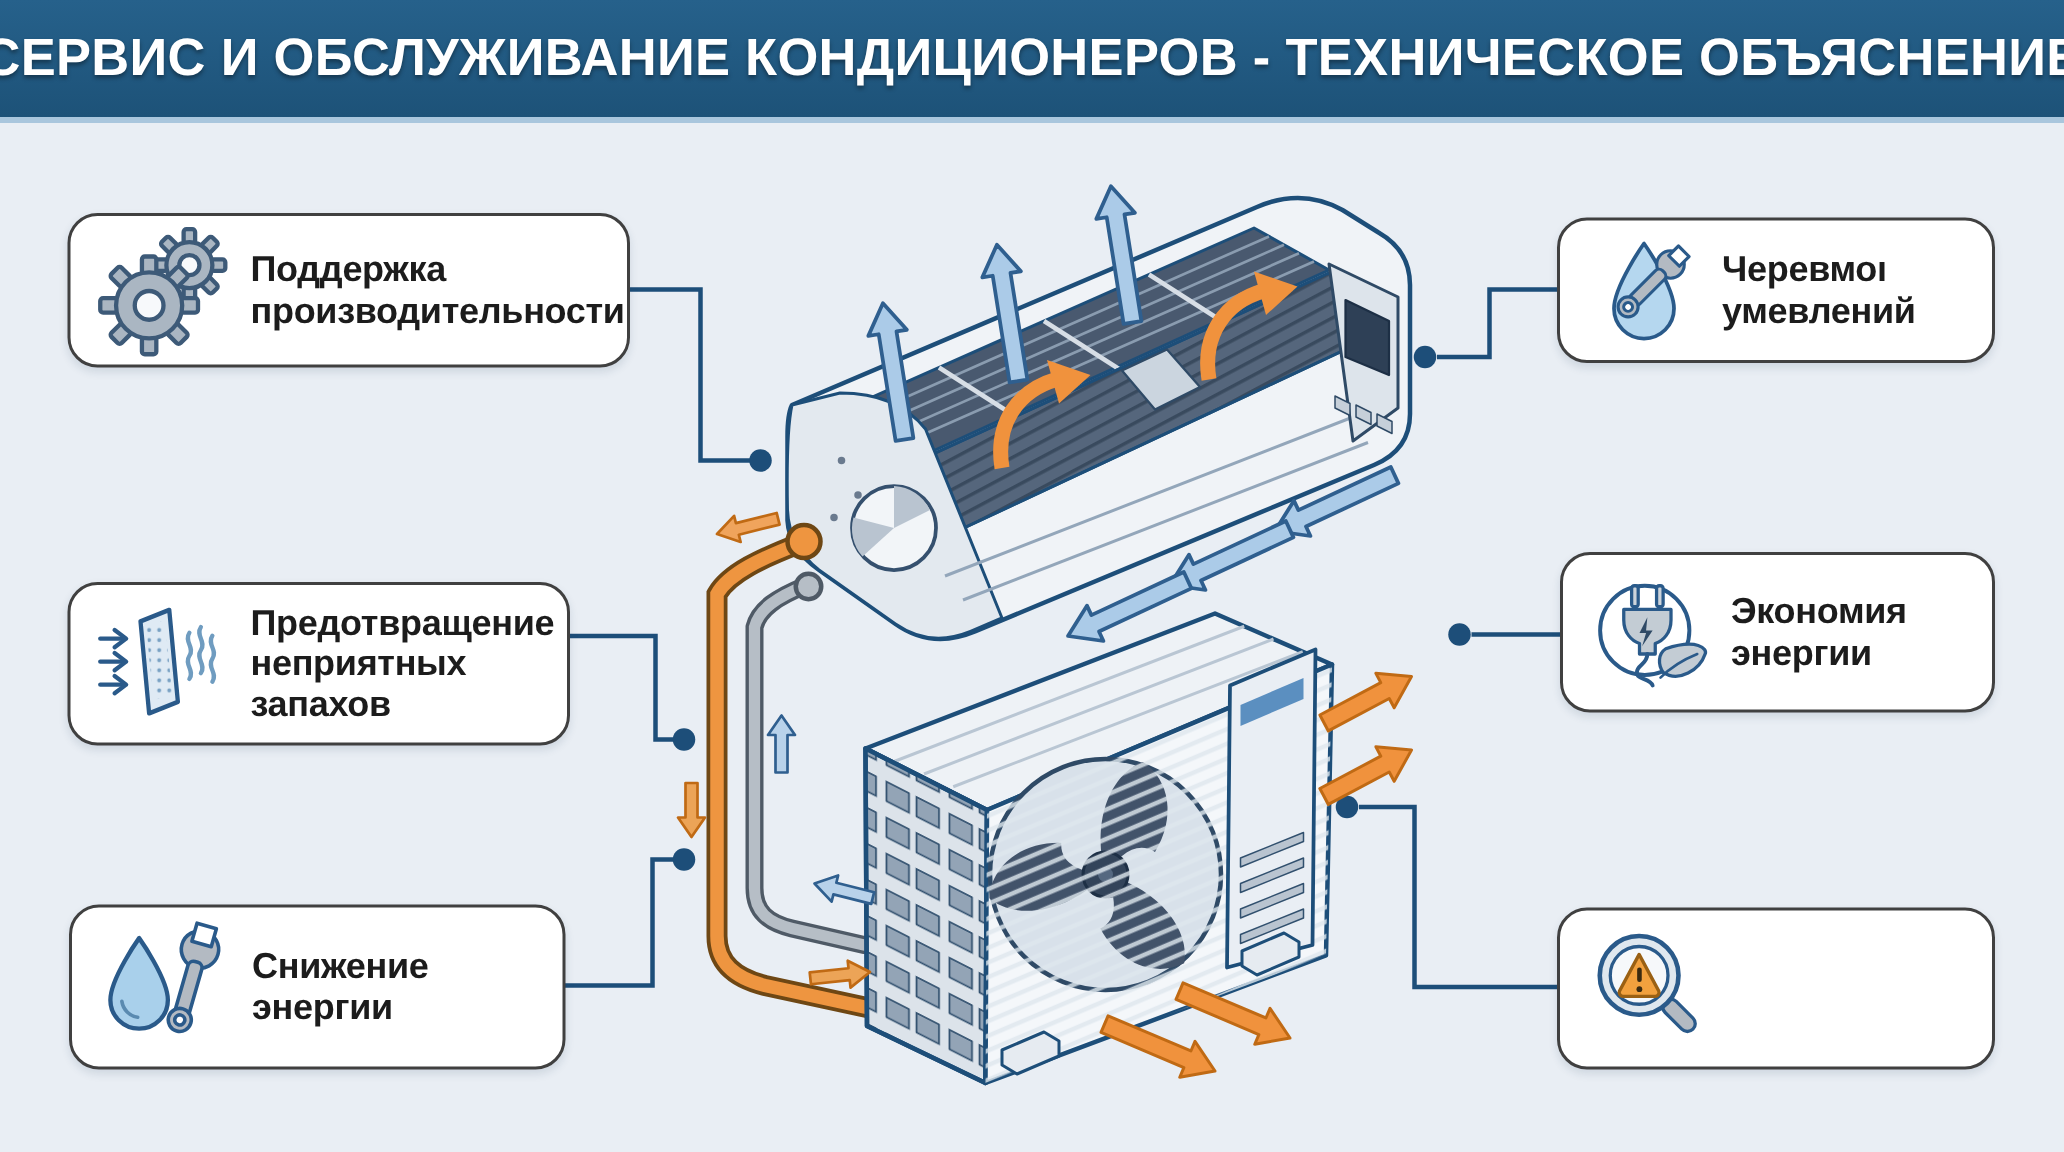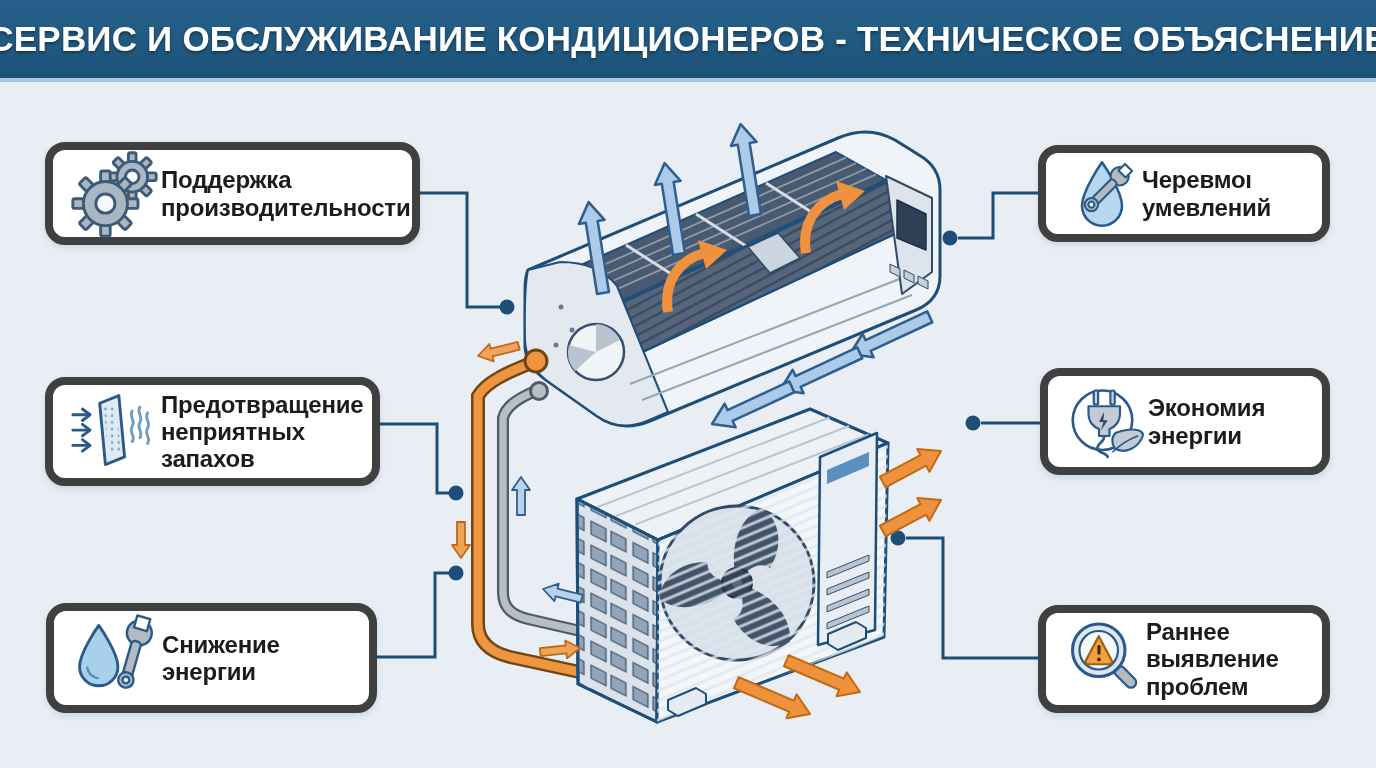--- a/index.html
+++ b/index.html
@@ -5,22 +5,22 @@
   *{margin:0;padding:0;box-sizing:border-box}
   html,body{background:#e9eef4}
   body{font-family:"Liberation Sans",sans-serif}
   .stage{position:relative;width:1376px;height:768px;background:#e9eef4;overflow:hidden}
   .header{position:absolute;top:0;left:0;width:100%;height:82px;
           background:linear-gradient(180deg,#26618b 0%,#1d5278 100%);
           border-bottom:4px solid #a9c6dd;display:flex;align-items:center;justify-content:center}
   .header h1{color:#ffffff;font-size:35px;font-weight:bold;letter-spacing:.2px;white-space:nowrap;
              text-shadow:0 2px 3px rgba(0,0,0,.38)}
   svg.diagram{position:absolute;left:0;top:0}
-  .callout{position:absolute;background:#ffffff;border:8px solid #404040;border-radius:20px;
-           display:flex;align-items:center;padding:6px 10px 6px 16px;
+  .callout{position:absolute;background:#ffffff;border:2px solid #404040;border-radius:20px;
+           display:flex;align-items:center;gap:12px;padding:6px 10px 6px 16px;
            box-shadow:0 3px 6px rgba(29,62,95,.13)}
   .callout .icon{flex:0 0 auto;display:flex;align-items:center;justify-content:center}
   .callout .label{font-size:24px;font-weight:600;line-height:1.13;color:#1c1c1c;
                   white-space:pre-line;letter-spacing:-.2px}
 </style>
 </head>
 <body>
 
 <div class="stage">
 
@@ -195,21 +195,21 @@
           <rect x="-5" y="-34" width="10" height="12" rx="2" transform="rotate(315)"></rect>
           <circle r="23"></circle>
             <circle r="10" fill="#f7f9fb"></circle>
         </g>
       </svg>
     </span>
     <span class="label">Поддержка
 производительности</span>
   </div>
 
-  <div class="callout" style="left:45px;top:377px;width:335px;height:109px">
+  <div class="callout" style="left:45px;top:388px;width:335px;height:109px">
     <span class="icon">
       <svg width="92" height="92" viewBox="0 0 96 96">
         <defs>
           <pattern id="dotsPat" width="7" height="7" patternUnits="userSpaceOnUse">
             <circle cx="3" cy="3" r="1.4" fill="#7aa2c4"></circle>
           </pattern>
         </defs>
         <g stroke="#2a5a8a" stroke-width="3" fill="none" stroke-linecap="round" stroke-linejoin="round">
           <path d="M4,30 H20"></path>
             <polyline points="14,24 22,30 14,36"></polyline>
@@ -292,18 +292,15 @@
         <g transform="rotate(-45 42 38)">
           <rect x="36" y="66" width="12" height="30" rx="6" fill="#b3bac2" stroke="#2a5a8a" stroke-width="2.5"></rect>
         </g>
         <circle cx="42" cy="38" r="30" fill="#dfe7ee" stroke="#2a5a8a" stroke-width="3.5"></circle>
         <circle cx="42" cy="38" r="22" fill="#f6f8fa" stroke="#2a5a8a" stroke-width="2.5"></circle>
         <path d="M42,22 L57,50 A3,3 0 0 1 54,54 L30,54 A3,3 0 0 1 27,50 Z" fill="#f2a13e" stroke="#9a6013" stroke-width="2.5" stroke-linejoin="round"></path>
         <rect x="40.5" y="32" width="3.5" height="11" rx="1.7" fill="#3a2a10"></rect>
         <circle cx="42.2" cy="48.5" r="2.2" fill="#3a2a10"></circle>
       </svg>
     </span>
-    <span class="label">Раннее
-выявление
-проблем</span>
   </div>
 
 </div>
 
 </body></html>

